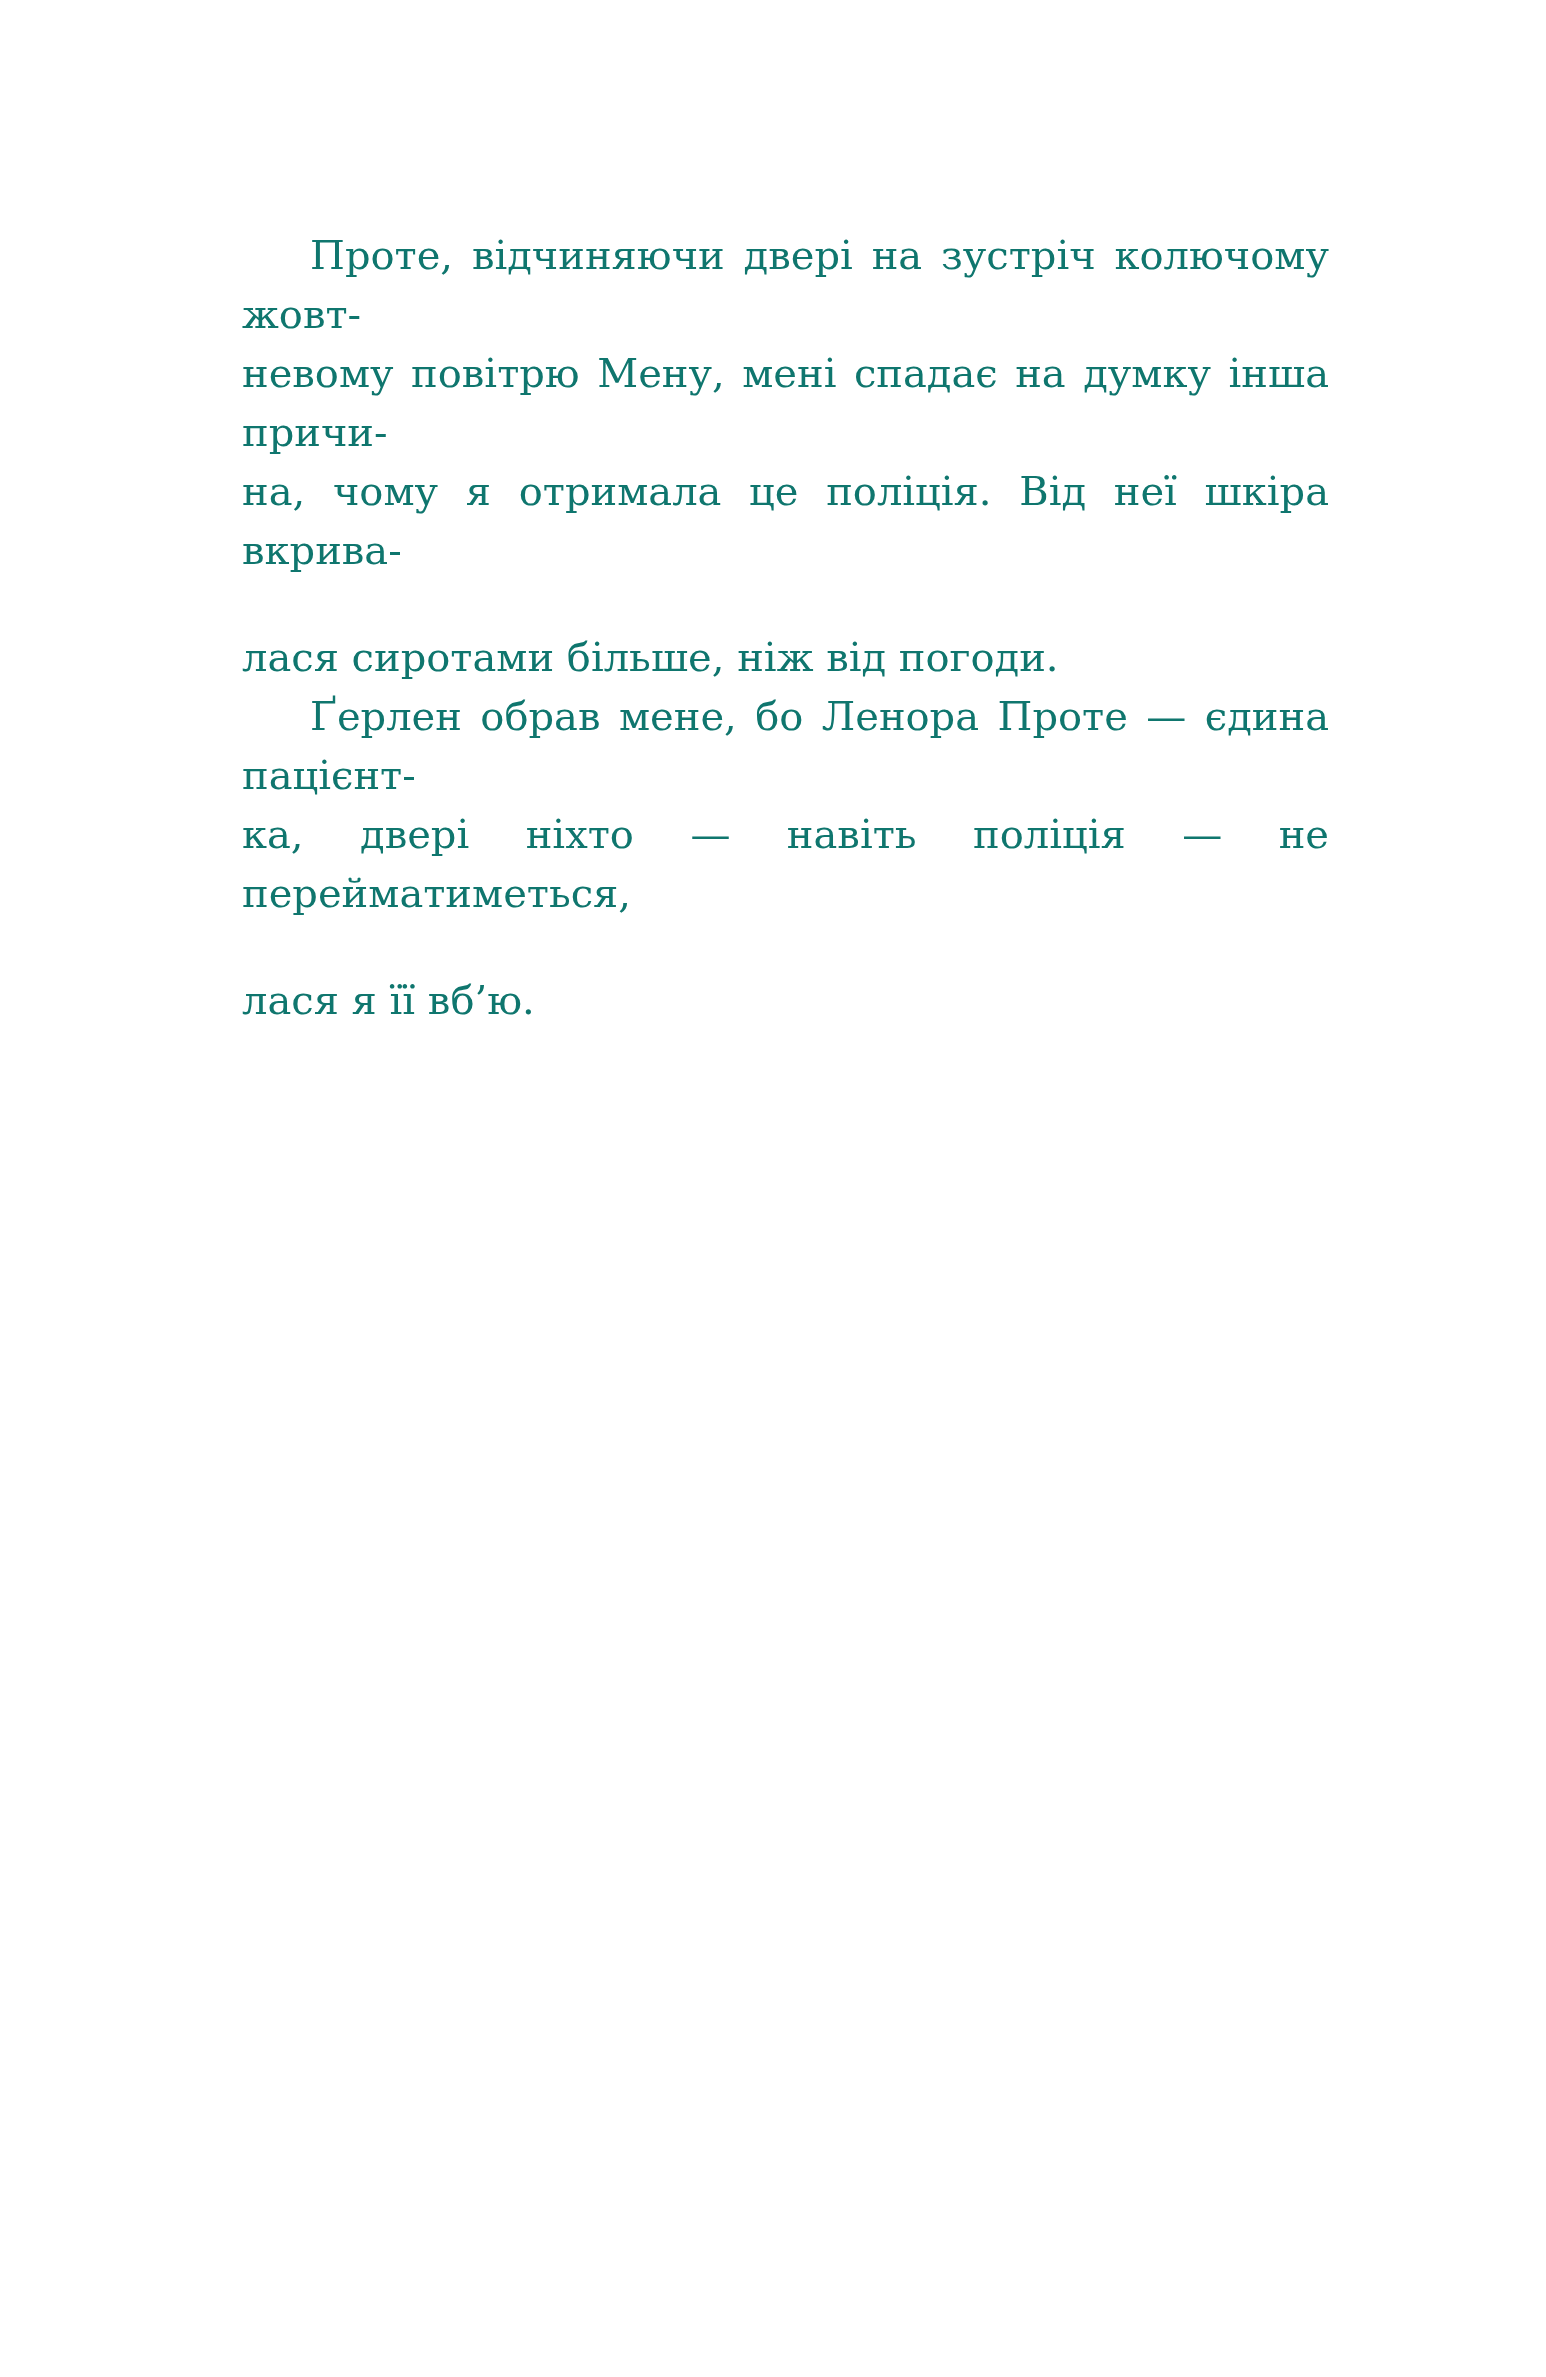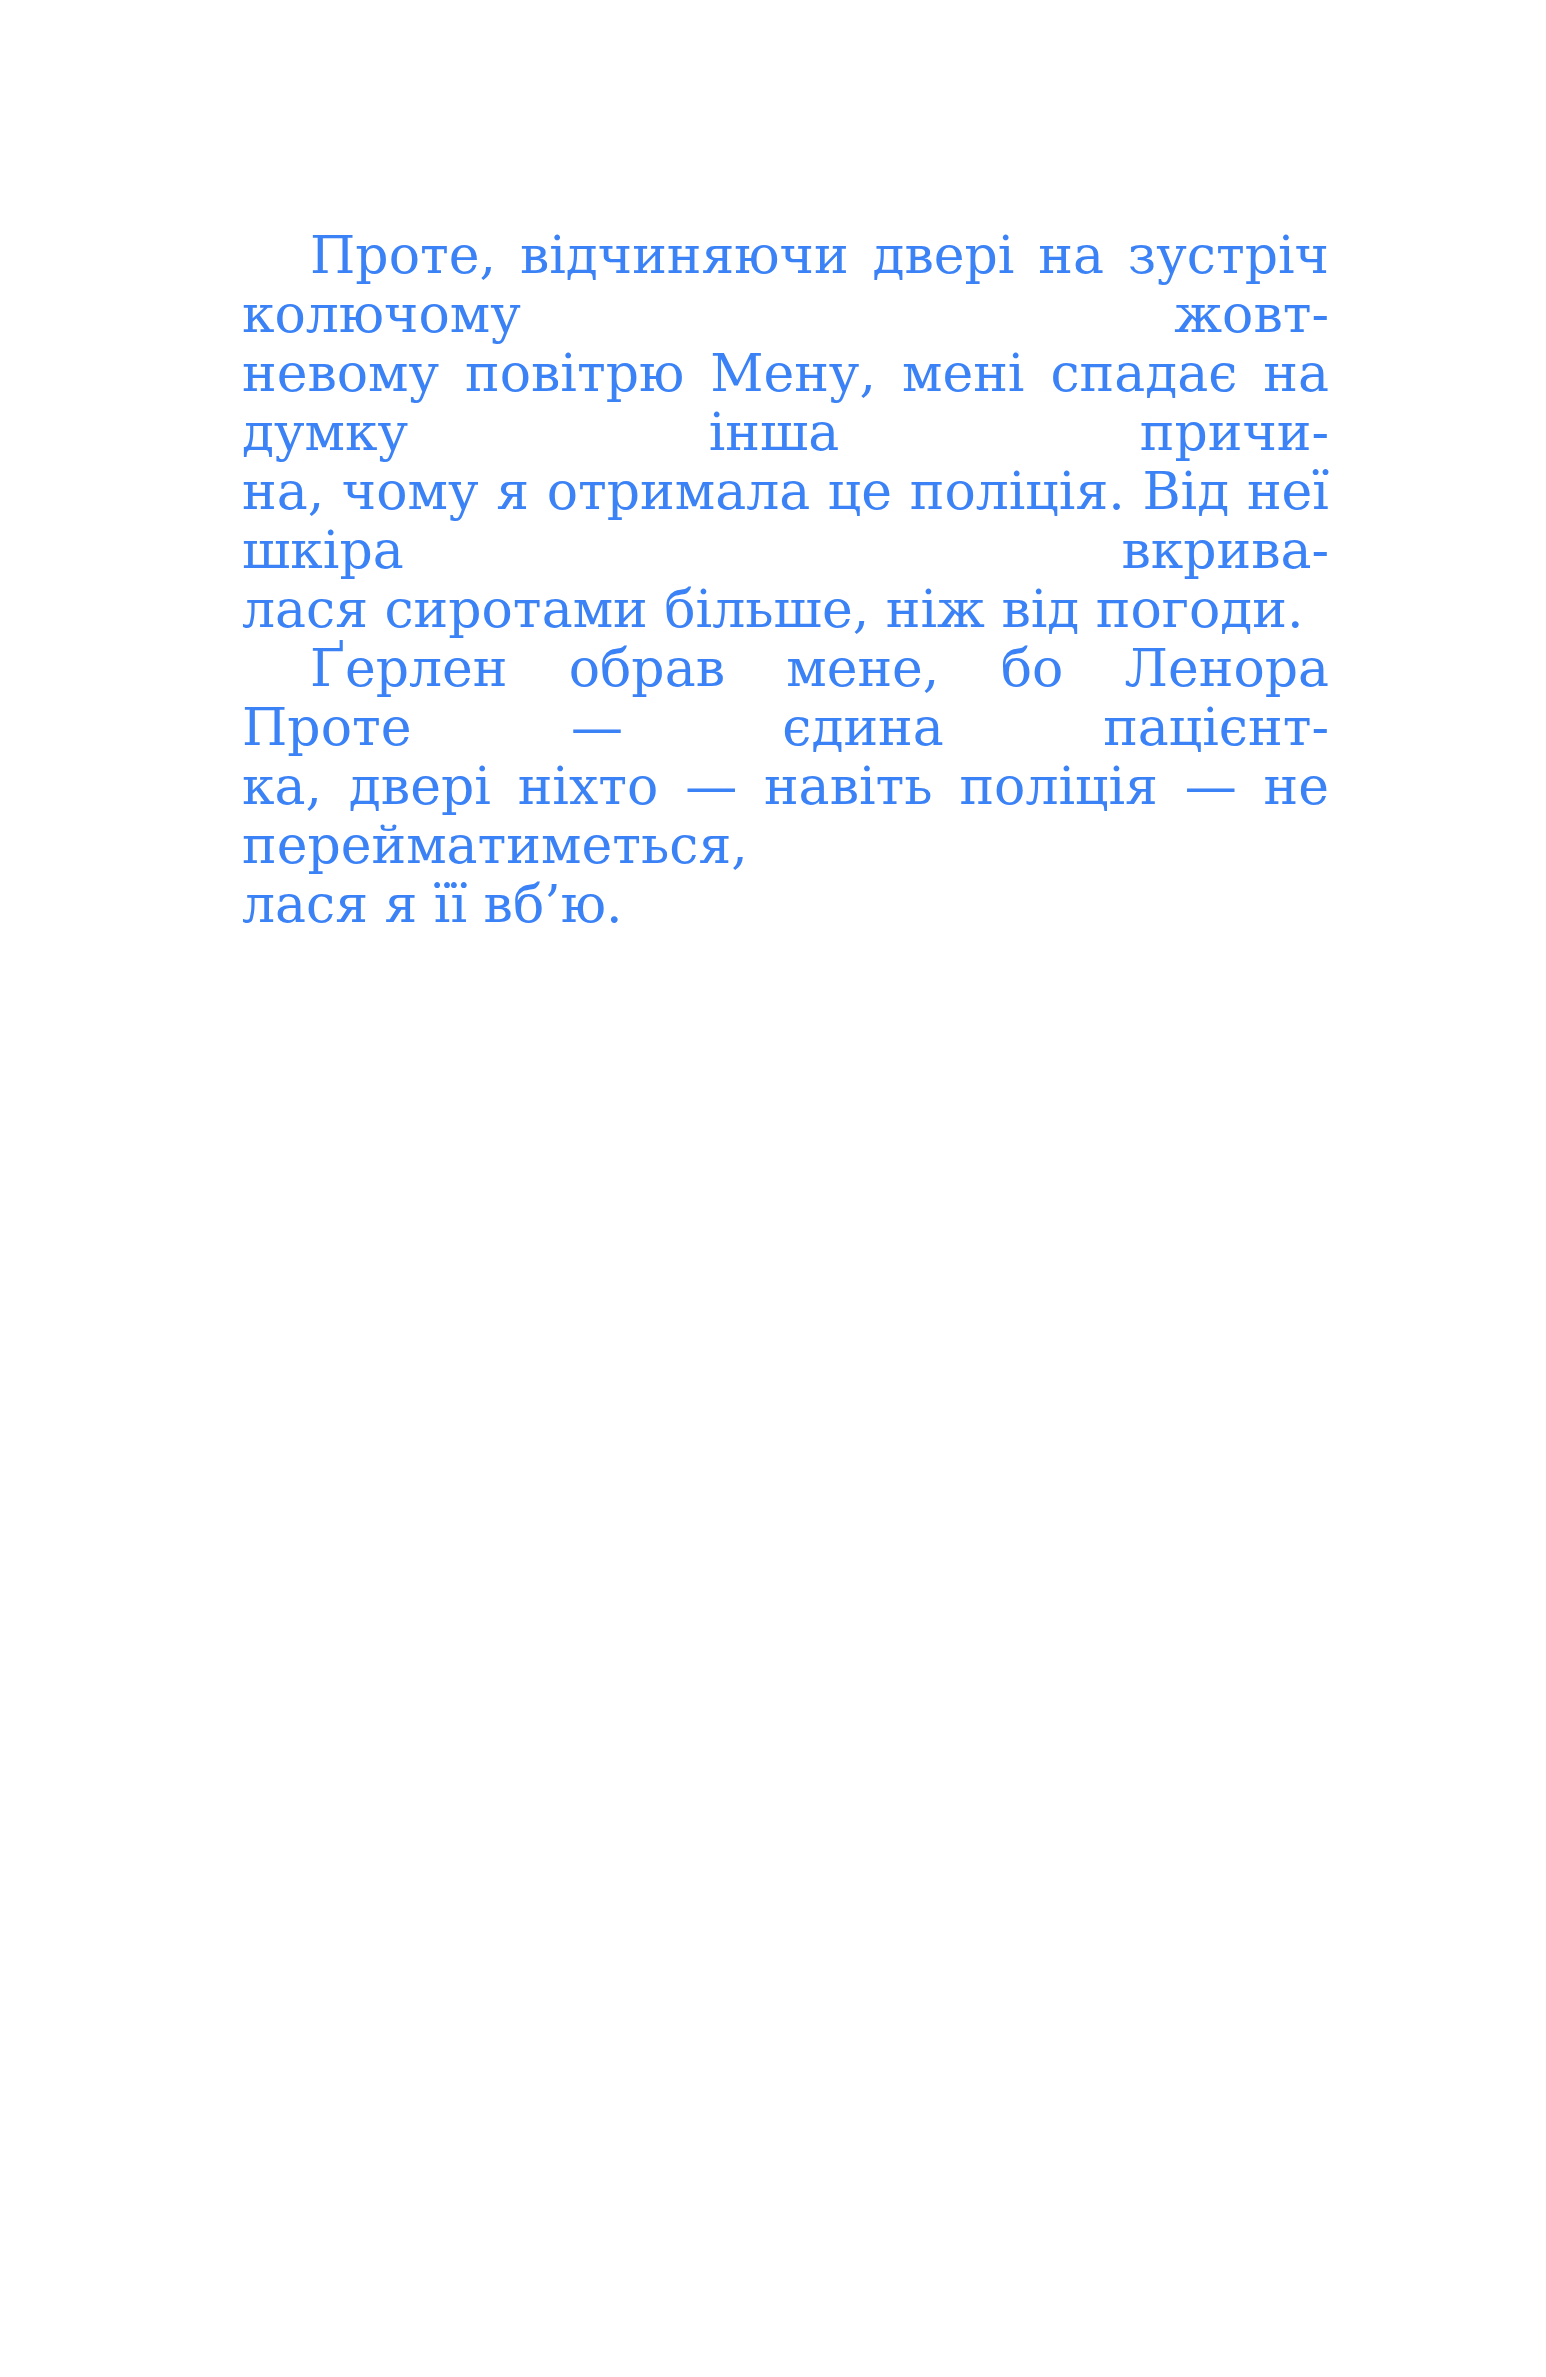--- a/index.html
+++ b/index.html
@@ -12,39 +12,40 @@
     background: #ffffff;
     position: relative;
     overflow: hidden;
   }
   .text-block {
     position: absolute;
     left: 242px;
     top: 226px;
     width: 1087px;
     font-family: "DejaVu Serif", "Liberation Serif", serif;
-    font-size: 52px;
+    font-size: 40px;
     line-height: 59px;
-    color: #3b82f6;
+    color: #0f766e;
   }
   .paragraph {
     margin: 0;
     padding: 0;
   }
   .line {
     text-align: justify;
     text-align-last: justify;
     white-space: normal;
   }
   .line.indent {
     text-indent: 68px;
   }
   .line.para-end {
     text-align: left;
     text-align-last: left;
+    margin-top: 48px;
   }
 </style>
 </head>
 <body>
 
 <div class="text-block">
   <div class="paragraph">
     <div class="line indent">Проте, відчиняючи двері на зустріч колючому жовт-</div>
     <div class="line">невому повітрю Мену, мені спадає на думку інша причи-</div>
     <div class="line">на, чому я отримала це поліція. Від неї шкіра вкрива-</div>

